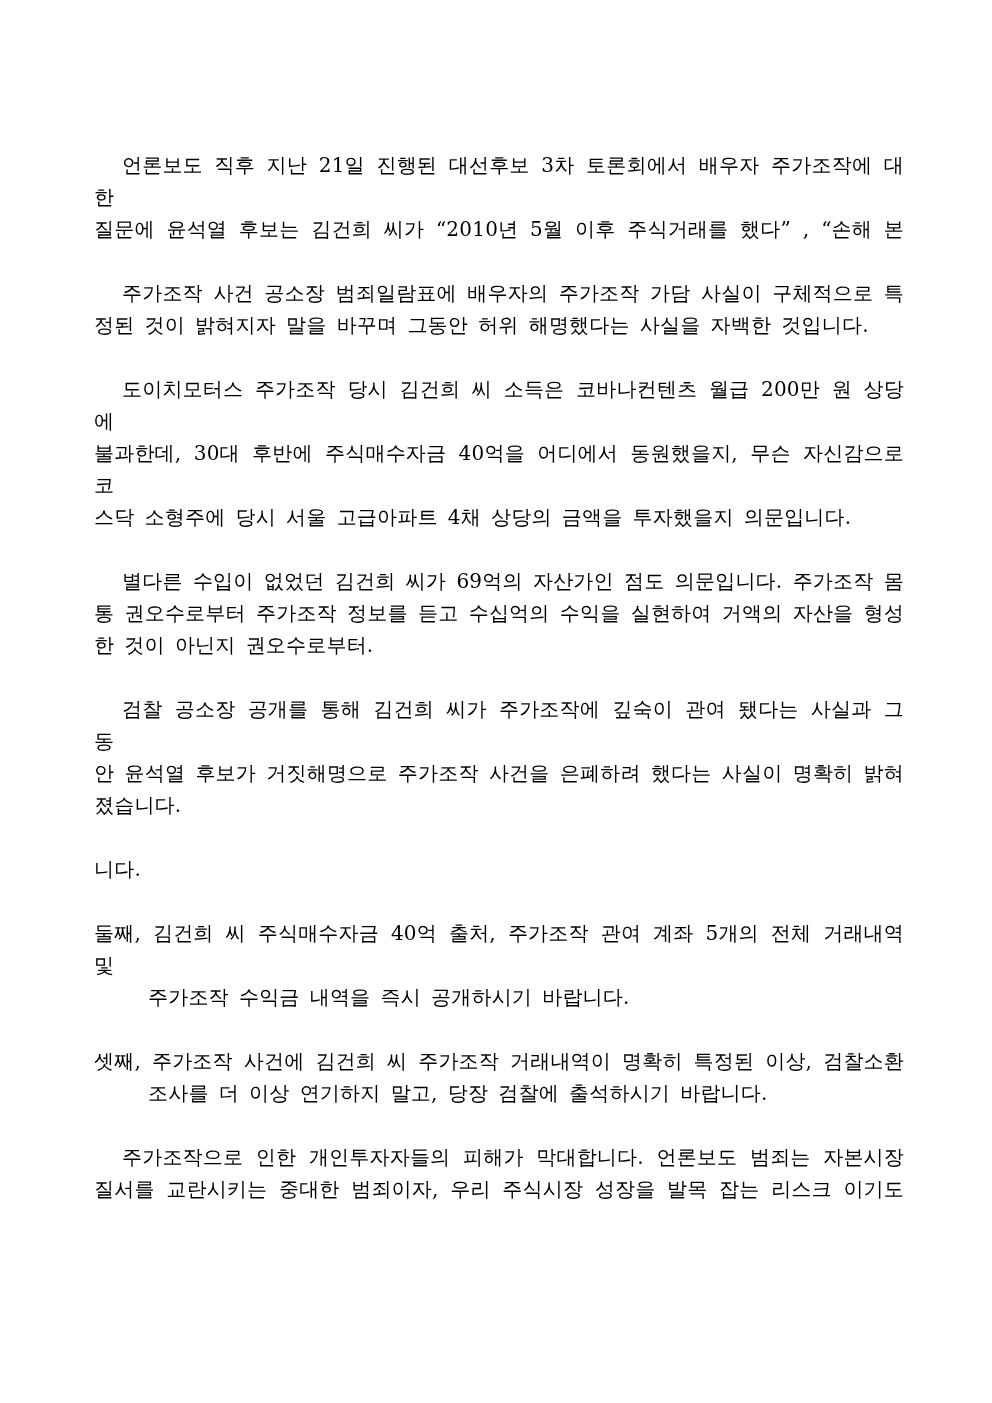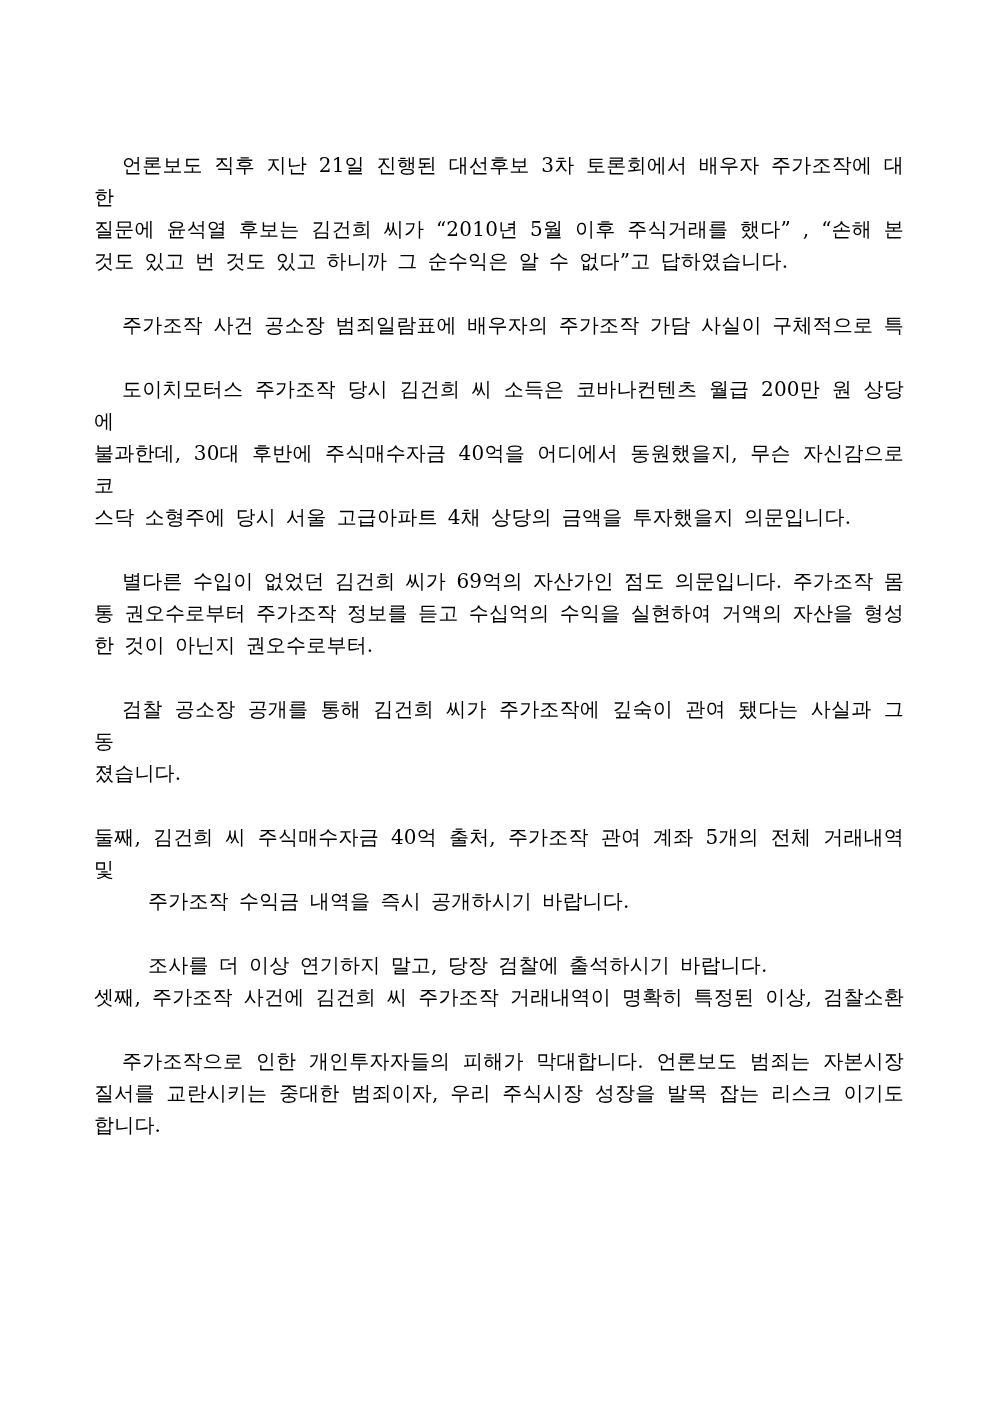--- a/index.html
+++ b/index.html
@@ -45,57 +45,58 @@
   }
 </style>
 </head>
 <body>
 
 <div class="page">
 
   <div class="para">
     <div class="line j indent">언론보도 직후 지난 21일 진행된 대선후보 3차 토론회에서 배우자 주가조작에 대한</div>
     <div class="line j">질문에 윤석열 후보는 김건희 씨가 “2010년 5월 이후 주식거래를 했다” , “손해 본</div>
-    <div class="line">것도 있고 번 것도 있고 하니까 그 순수익은 알 수 없다”고 답하였습니다.</div>
   </div>
 
   <div class="para">
     <div class="line j indent">주가조작 사건 공소장 범죄일람표에 배우자의 주가조작 가담 사실이 구체적으로 특</div>
+    <div class="line">정된 것이 밝혀지자 말을 바꾸며 그동안 허위 해명했다는 사실을 자백한 것입니다.</div>
   </div>
 
   <div class="para">
     <div class="line j indent">도이치모터스 주가조작 당시 김건희 씨 소득은 코바나컨텐츠 월급 200만 원 상당에</div>
     <div class="line j">불과한데, 30대 후반에 주식매수자금 40억을 어디에서 동원했을지, 무슨 자신감으로 코</div>
     <div class="line">스닥 소형주에 당시 서울 고급아파트 4채 상당의 금액을 투자했을지 의문입니다.</div>
   </div>
 
   <div class="para">
     <div class="line j indent">별다른 수입이 없었던 김건희 씨가 69억의 자산가인 점도 의문입니다. 주가조작 몸</div>
     <div class="line j">통 권오수로부터 주가조작 정보를 듣고 수십억의 수익을 실현하여 거액의 자산을 형성</div>
     <div class="line">한 것이 아닌지 권오수로부터.</div>
   </div>
 
   <div class="para">
     <div class="line j indent">검찰 공소장 공개를 통해 김건희 씨가 주가조작에 깊숙이 관여 됐다는 사실과 그 동</div>
+    <div class="line j">안 윤석열 후보가 거짓해명으로 주가조작 사건을 은폐하려 했다는 사실이 명확히 밝혀</div>
     <div class="line">졌습니다.</div>
   </div>
 
   <div class="para">
+    <div class="line">니다.</div>
   </div>
 
 
   <div class="para">
     <div class="line j">둘째, 김건희 씨 주식매수자금 40억 출처, 주가조작 관여 계좌 5개의 전체 거래내역 및</div>
     <div class="line hang">주가조작 수익금 내역을 즉시 공개하시기 바랍니다.</div>
   </div>
 
   <div class="para">
+    <div class="line j">셋째, 주가조작 사건에 김건희 씨 주가조작 거래내역이 명확히 특정된 이상, 검찰소환</div>
     <div class="line hang">조사를 더 이상 연기하지 말고, 당장 검찰에 출석하시기 바랍니다.</div>
-    <div class="line j">셋째, 주가조작 사건에 김건희 씨 주가조작 거래내역이 명확히 특정된 이상, 검찰소환</div>
   </div>
 
   <div class="para">
     <div class="line j indent">주가조작으로 인한 개인투자자들의 피해가 막대합니다. 언론보도 범죄는 자본시장</div>
     <div class="line j">질서를 교란시키는 중대한 범죄이자, 우리 주식시장 성장을 발목 잡는 리스크 이기도</div>
-    <div class="line">합니다.</div>
   </div>
 
 </div>
 
 </body></html>

